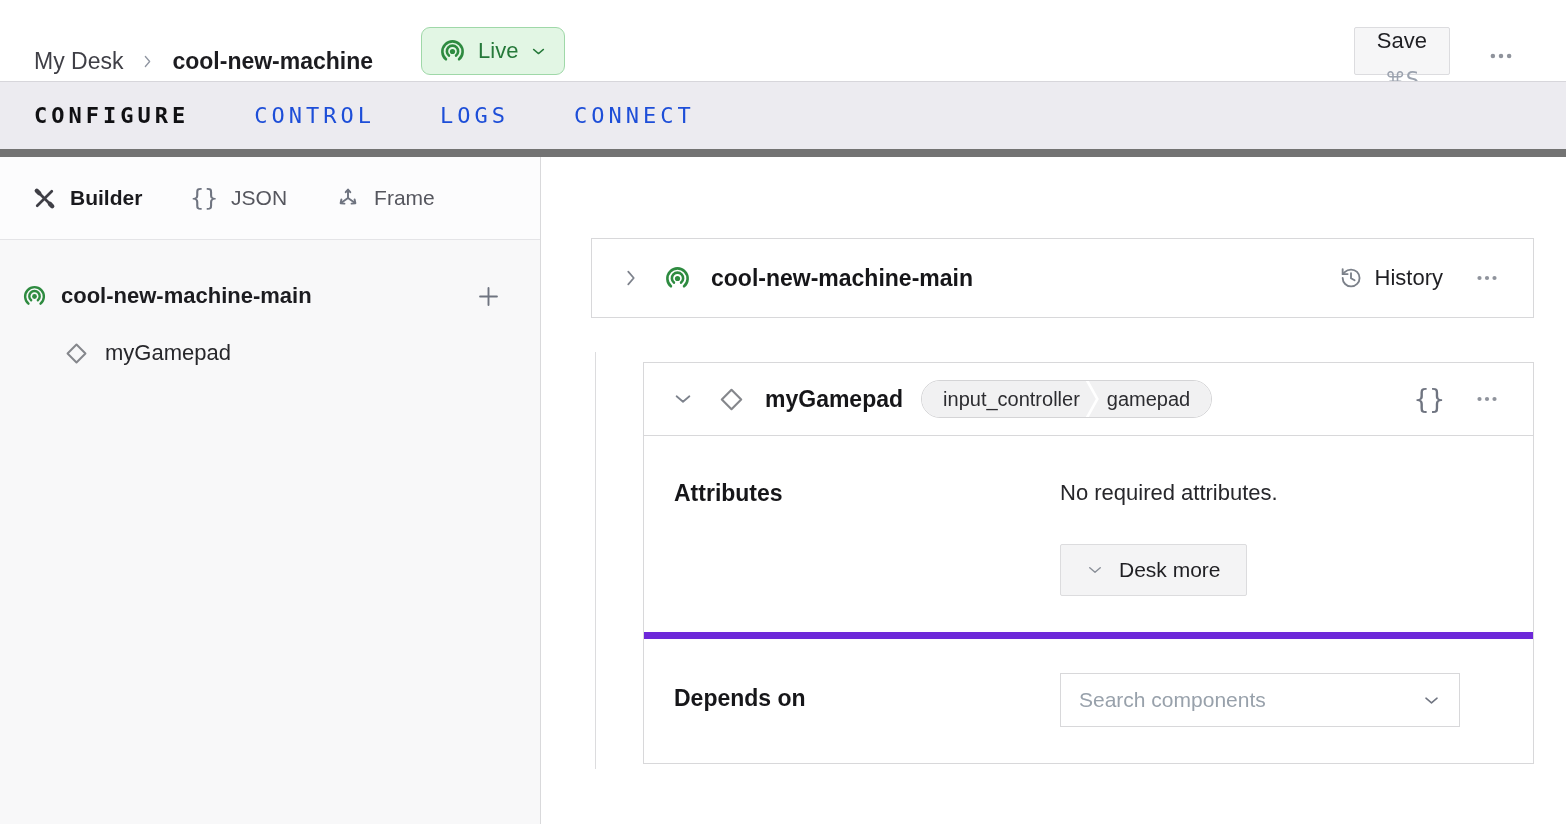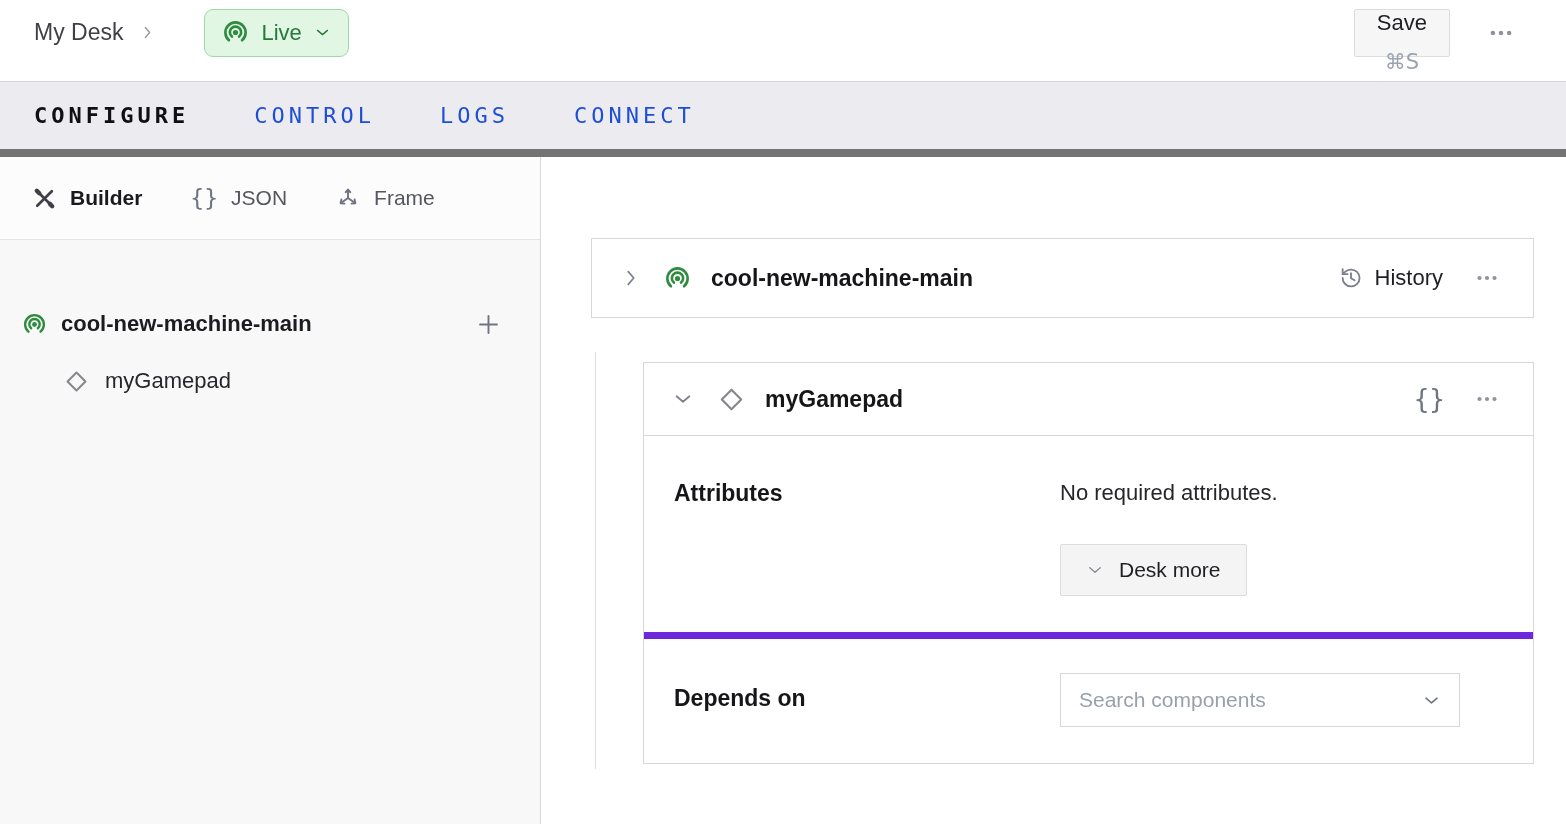--- a/index.html
+++ b/index.html
@@ -7,22 +7,22 @@
   body {
     font-family: "Liberation Sans", sans-serif;
     color: #232327;
     background: #ffffff;
   }
   .app { width: 1566px; height: 824px; display: flex; flex-direction: column; }
 
   
   .topbar {
     height: 81px; background: #ffffff;
-    display: flex; align-items: center;
-    padding: 0 46px 16px 34px; flex: 0 0 auto;
+    display: flex; align-items: flex-end;
+    padding: 0 46px 6px 34px; flex: 0 0 auto;
   }
   .breadcrumb { display: flex; align-items: center; gap: 16px; }
   .crumb { font-size: 23px; color: #3f3f46; cursor: pointer; }
   .crumb.current { font-weight: 700; color: #1c1c20; cursor: default; }
   .crumb-sep { display: flex; color: #9096a2; }
 
   .live-badge {
     margin-left: 48px;
     display: inline-flex; align-items: center; gap: 12px;
     height: 48px; padding: 0 17px;
@@ -65,21 +65,21 @@
   }
   .tab.active { font-weight: 700; color: #101013; }
 
   
   .content { flex: 1; display: flex; min-height: 0; }
 
   
   .sidebar {
     width: 541px; flex: 0 0 auto;
     background: #f8f8f9; border-right: 1px solid #d9d9db;
-    display: flex; flex-direction: column; gap: 28px;
+    display: flex; flex-direction: column;
   }
   .mode-row {
     height: 83px; flex: 0 0 auto; background: #fcfcfd;
     border-bottom: 1px solid #e4e4e7;
     display: flex; align-items: center; padding: 0 32px; gap: 48px;
   }
   .mode {
     display: inline-flex; align-items: center; gap: 13px;
     border: none; background: transparent; cursor: pointer;
     font-family: "Liberation Sans", sans-serif;
@@ -249,20 +249,21 @@
 <div class="app">
 
   <header class="topbar">
     <nav class="breadcrumb">
       <span class="crumb">My Desk</span>
       <span class="crumb-sep">
         <svg width="17" height="17" viewBox="0 0 24 24">
             <use href="#i-chev-right"></use>
           </svg>
       </span>
+      <span class="crumb current">cool-new-machine</span>
     </nav>
 
     <button class="live-badge">
       <span class="machine-icon">
         <svg width="27" height="27" viewBox="0 0 24 24">
             <use href="#i-broadcast"></use>
           </svg>
       </span>
       <span>Live</span>
       <span style="display:flex">
@@ -381,20 +382,24 @@
               <svg width="22" height="22" viewBox="0 0 24 24">
                   <use href="#i-chev-down"></use>
                 </svg>
             </span>
             <span class="diamond-icon">
               <svg width="27" height="27" viewBox="0 0 24 24">
                   <use href="#i-diamond"></use>
                 </svg>
             </span>
             <span class="comp-title">myGamepad</span>
+            <span class="type-pill">
+              <span class="pill-seg left">input_controller</span>
+              <span class="pill-seg right">gamepad</span>
+            </span>
             <span class="spacer"></span>
             <button class="braces-btn">{}</button>
             <button class="dots-btn">
               <svg width="24" height="24" viewBox="0 0 24 24">
                   <use href="#i-dots"></use>
                 </svg>
             </button>
           </div>
 
           <div class="section attributes">

